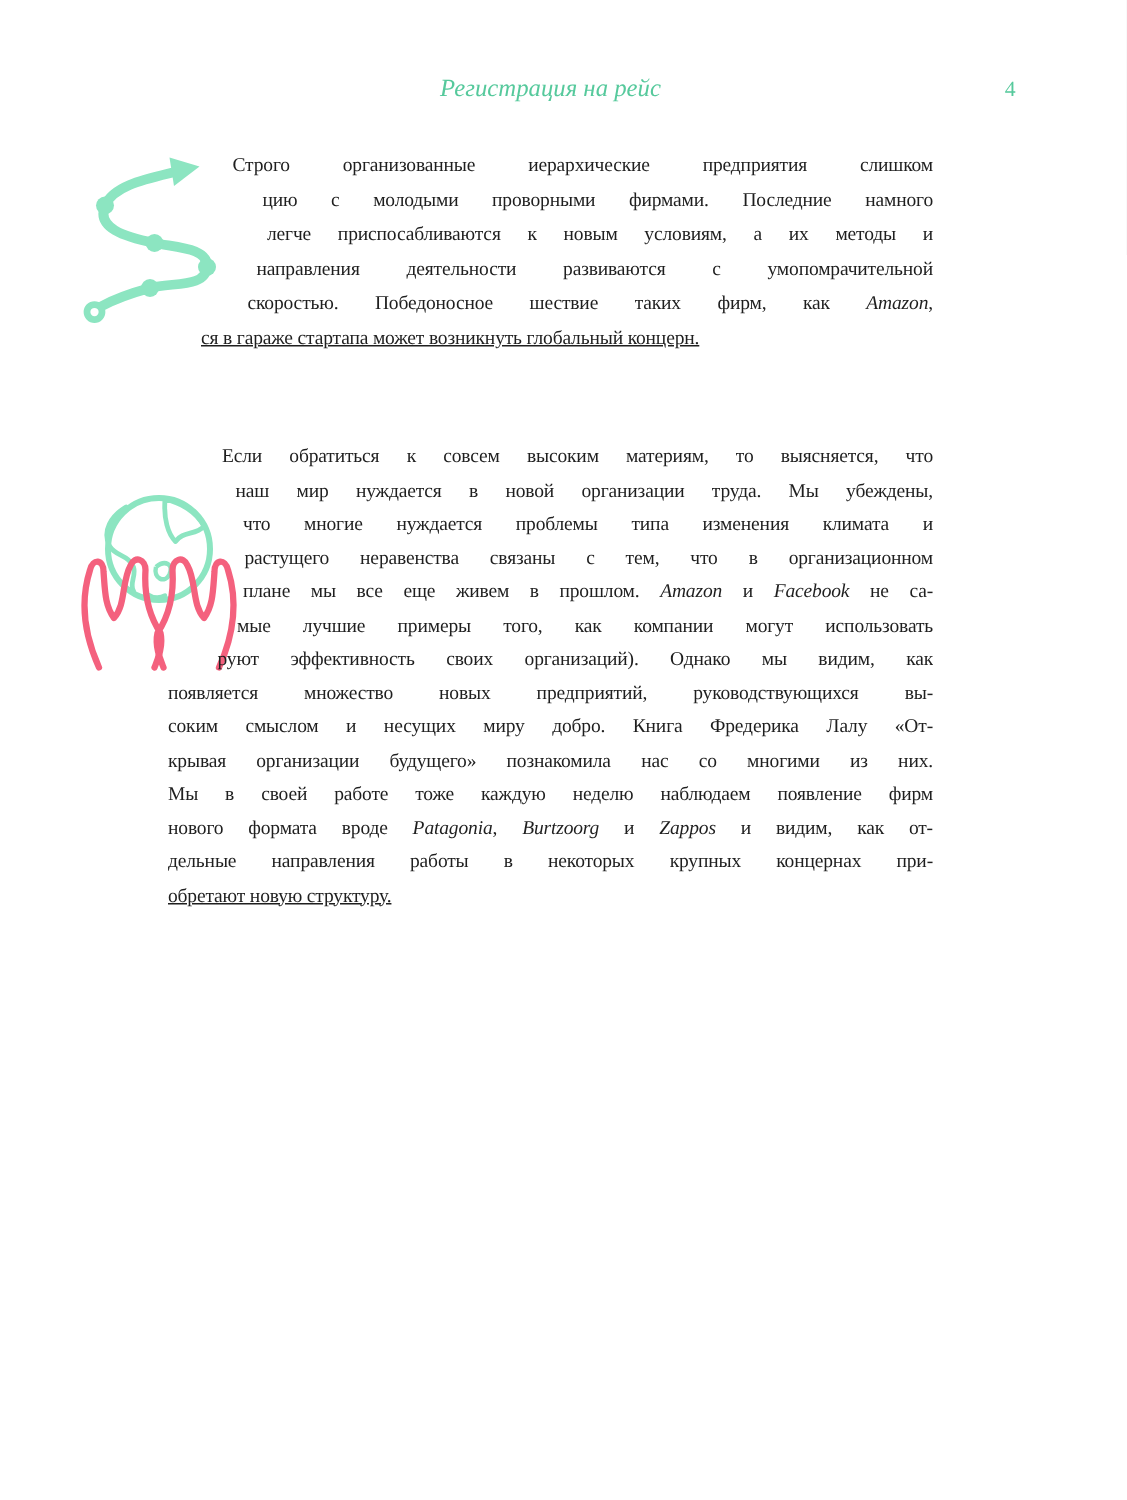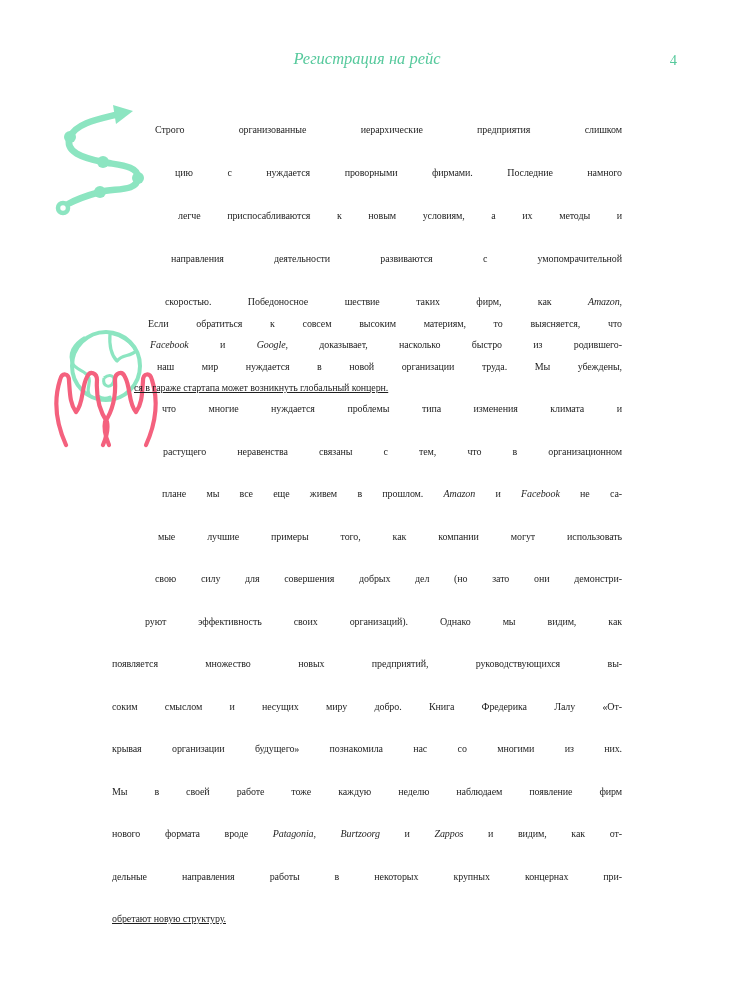--- a/index.html
+++ b/index.html
@@ -40,27 +40,26 @@
   .para{
     position:absolute;
     left:112px;width:510px;
     color:var(--body-text);
   }
   #para-1{top:98px;}
   #para-2{top:293px;}
   .line{
     box-sizing:border-box;
     width:100%;
-    font-size:10px;
+    font-size:13px;
     letter-spacing:-0.1px;
     text-align:justify;
     text-align-last:justify;
     overflow:hidden;
     white-space:normal;
-    margin-top:20px;
   }
   #para-1 .line{height:23px;line-height:23px;}
   #para-2 .line{height:22.5px;line-height:22.5px;}
   .line.para-end{text-align-last:left;text-decoration:underline;}
   .line em{font-style:italic;font-weight:normal;}
 </style>
 </head>
 <body>
 
 <div class="page">
@@ -89,35 +88,33 @@
       <path d="M 52 50 C 58 45, 64 48, 61 55 C 58 61, 50 58, 52 50" stroke="var(--mint)" stroke-width="3" fill="none"></path>
       <path d="M 46 68 Q 52 72 58 69" stroke="var(--mint)" stroke-width="3" stroke-linecap="round" fill="none"></path>
       <path d="M 14 117 C 5 97, 1 74, 8 52 C 10 44, 17 45, 17 53 C 18 66, 18 76, 24 84 C 32 75, 29 60, 35 49 C 38 42, 45 45, 45 52 C 44 68, 47 82, 55 94 C 57 103, 53 112, 51 117" stroke="var(--pink)" stroke-width="4.2" stroke-linecap="round" stroke-linejoin="round" fill="none"></path>
       <path d="M 94 117 C 103 97, 107 74, 100 52 C 98 44, 91 45, 91 53 C 90 66, 90 76, 84 84 C 76 75, 79 60, 73 49 C 70 42, 63 45, 63 52 C 64 68, 61 82, 53 94 C 51 103, 55 112, 57 117" stroke="var(--pink)" stroke-width="4.2" stroke-linecap="round" stroke-linejoin="round" fill="none"></path>
     </svg>
   </div>
 
   <main>
     <div class="para" id="para-1">
         <div class="line" style="padding-left: 43px;"><span>Строго организованные иерархические предприятия слишком</span></div>
-        <div class="line" style="padding-left: 63px;"><span>цию с нуждается проворными фирмами. Последние намного</span></div>
+        <div class="line" style="padding-left: 63px;"><span>цию с молодыми проворными фирмами. Последние намного</span></div>
         <div class="line" style="padding-left: 66px;"><span>легче приспосабливаются к новым условиям, а их методы и</span></div>
         <div class="line" style="padding-left: 59px;"><span>направления деятельности развиваются с умопомрачительной</span></div>
         <div class="line" style="padding-left: 53px;"><span>скоростью. Победоносное шествие таких фирм, как </span><em>Amazon</em><span>,</span></div>
-        <div class="line" style="padding-left: 38px;"><em>Facebook</em><span> и </span><em>Google</em><span>, доказывает, насколько быстро из родившего-</span></div>
         <div class="line para-end" style="padding-left: 22px;"><span>ся в гараже стартапа может возникнуть глобальный концерн.</span></div>
       </div>
     <div class="para" id="para-2">
         <div class="line" style="padding-left: 36px;"><span>Если обратиться к совсем высоким материям, то выясняется, что</span></div>
         <div class="line" style="padding-left: 45px;"><span>наш мир нуждается в новой организации труда. Мы убеждены,</span></div>
         <div class="line" style="padding-left: 50px;"><span>что многие нуждается проблемы типа изменения климата и</span></div>
         <div class="line" style="padding-left: 51px;"><span>растущего неравенства связаны с тем, что в организационном</span></div>
         <div class="line" style="padding-left: 50px;"><span>плане мы все еще живем в прошлом. </span><em>Amazon</em><span> и </span><em>Facebook</em><span> не са-</span></div>
         <div class="line" style="padding-left: 46px;"><span>мые лучшие примеры того, как компании могут использовать</span></div>
-        <div class="line" style="padding-left: 43px;"><span>свою силу для совершения добрых дел (но зато они демонстри-</span></div>
         <div class="line" style="padding-left: 33px;"><span>руют эффективность своих организаций). Однако мы видим, как</span></div>
         <div class="line" style="padding-left: 0px;"><span>появляется множество новых предприятий, руководствующихся вы-</span></div>
         <div class="line" style="padding-left: 0px;"><span>соким смыслом и несущих миру добро. Книга Фредерика Лалу «От-</span></div>
         <div class="line" style="padding-left: 0px;"><span>крывая организации будущего» познакомила нас со многими из них.</span></div>
         <div class="line" style="padding-left: 0px; font-family: Liberation Serif, serif;"><span>Мы в своей работе тоже каждую неделю наблюдаем появление фирм</span></div>
         <div class="line" style="padding-left: 0px;"><span>нового формата вроде </span><em>Patagonia</em><span>, </span><em>Burtzoorg</em><span> и </span><em>Zappos</em><span> и видим, как от-</span></div>
         <div class="line" style="padding-left: 0px;"><span>дельные направления работы в некоторых крупных концернах при-</span></div>
         <div class="line para-end" style="padding-left: 0px;"><span>обретают новую структуру.</span></div>
       </div>
   </main>

